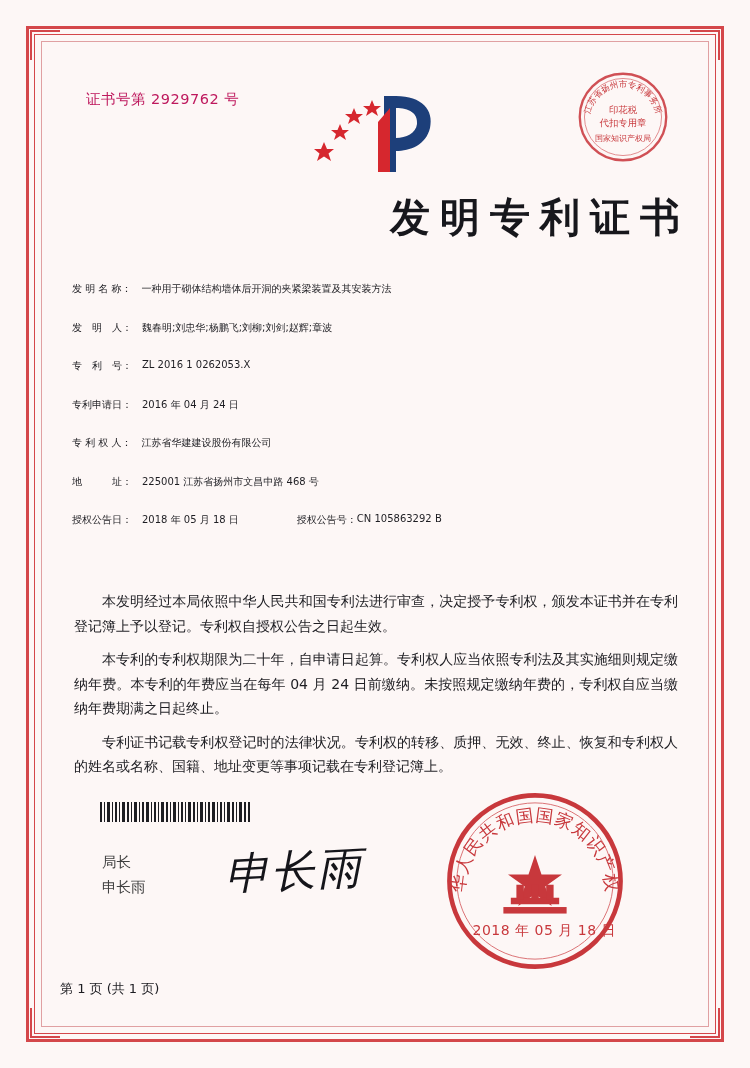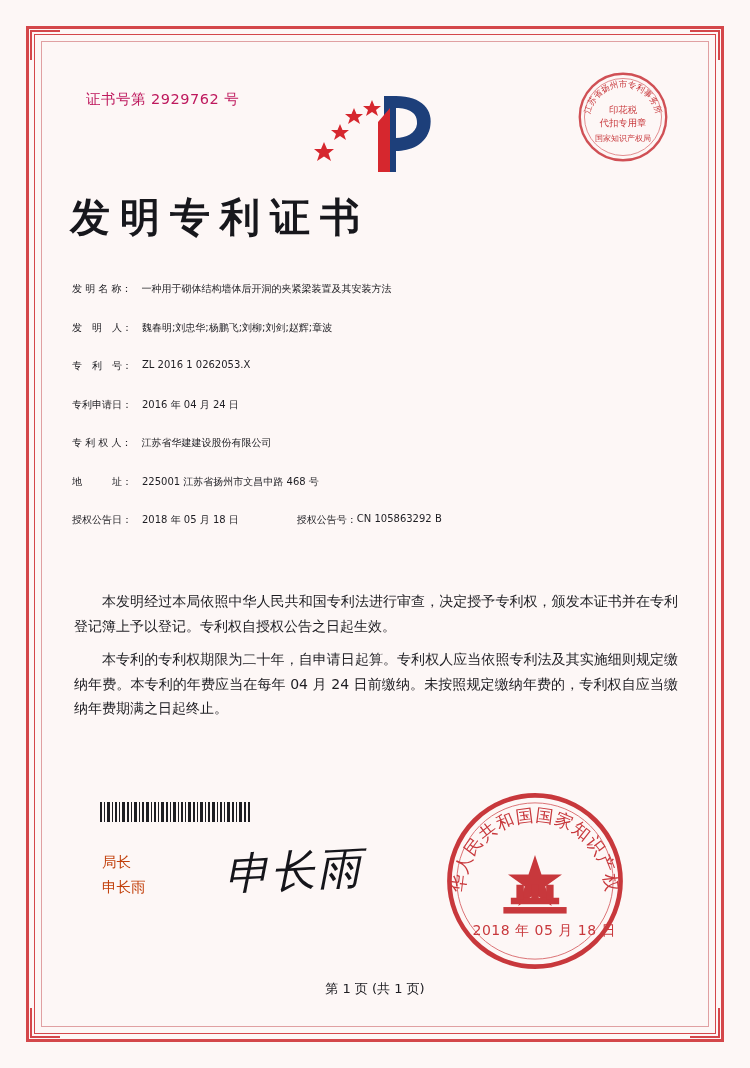--- a/index.html
+++ b/index.html
@@ -94,21 +94,21 @@
     top: 10px;
     width: 94px;
     height: 94px;
   }
 
   .title {
     position: absolute;
     top: 130px;
     left: 0;
     right: 0;
-    text-align: left;
+    text-align: right;
     font-family: "DejaVu Serif", "Liberation Serif", serif;
     font-size: 40px;
     font-weight: bold;
     letter-spacing: 10px;
     color: #17171c;
     text-indent: 10px;
   }
 
   .fields {
     position: absolute;
@@ -160,21 +160,21 @@
     width: 150px;
     height: 20px;
   }
 
   .officials {
     position: absolute;
     left: 42px;
     top: 790px;
     font-size: 14.5px;
     line-height: 25px;
-    color: #c2410c;
+    color: #404040;
   }
 
   .signature {
     position: absolute;
     left: 165px;
     top: 782px;
     font-family: "DejaVu Serif", "Liberation Serif", serif;
     font-size: 44px;
     font-style: italic;
     color: #15151a;
@@ -196,21 +196,21 @@
     font-size: 14px;
     color: #c8383c;
     letter-spacing: 0.5px;
   }
 
   .page-no {
     position: absolute;
     bottom: 10px;
     left: 0;
     right: 0;
-    text-align: center;
+    text-align: left;
     font-size: 13px;
     color: #1d1d22;
   }
 </style>
 </head>
 <body>
 
 <div class="page">
 
   <div class="border-outer"></div>
@@ -296,20 +296,21 @@
         <span class="col-b">授权公告号</span>
         <span class="field-sep">：</span>
         <span style="flex:0 0 auto;">CN 105863292 B</span>
       </div>
 
     </div>
 
     <div class="body-text">
       <p>本发明经过本局依照中华人民共和国专利法进行审查，决定授予专利权，颁发本证书并在专利登记簿上予以登记。专利权自授权公告之日起生效。</p>
       <p>本专利的专利权期限为二十年，自申请日起算。专利权人应当依照专利法及其实施细则规定缴纳年费。本专利的年费应当在每年 04 月 24 日前缴纳。未按照规定缴纳年费的，专利权自应当缴纳年费期满之日起终止。</p>
+      <p>专利证书记载专利权登记时的法律状况。专利权的转移、质押、无效、终止、恢复和专利权人的姓名或名称、国籍、地址变更等事项记载在专利登记簿上。</p>
     </div>
 
     <svg class="barcode" viewBox="0 0 150 20" preserveAspectRatio="none">
       <g fill="#1d1d22">
         <rect x="0" y="0" width="2" height="20"></rect>
           <rect x="4" y="0" width="1" height="20"></rect>
         <rect x="7" y="0" width="3" height="20"></rect>
           <rect x="12" y="0" width="1" height="20"></rect>
         <rect x="15" y="0" width="2" height="20"></rect>
           <rect x="19" y="0" width="1" height="20"></rect>

